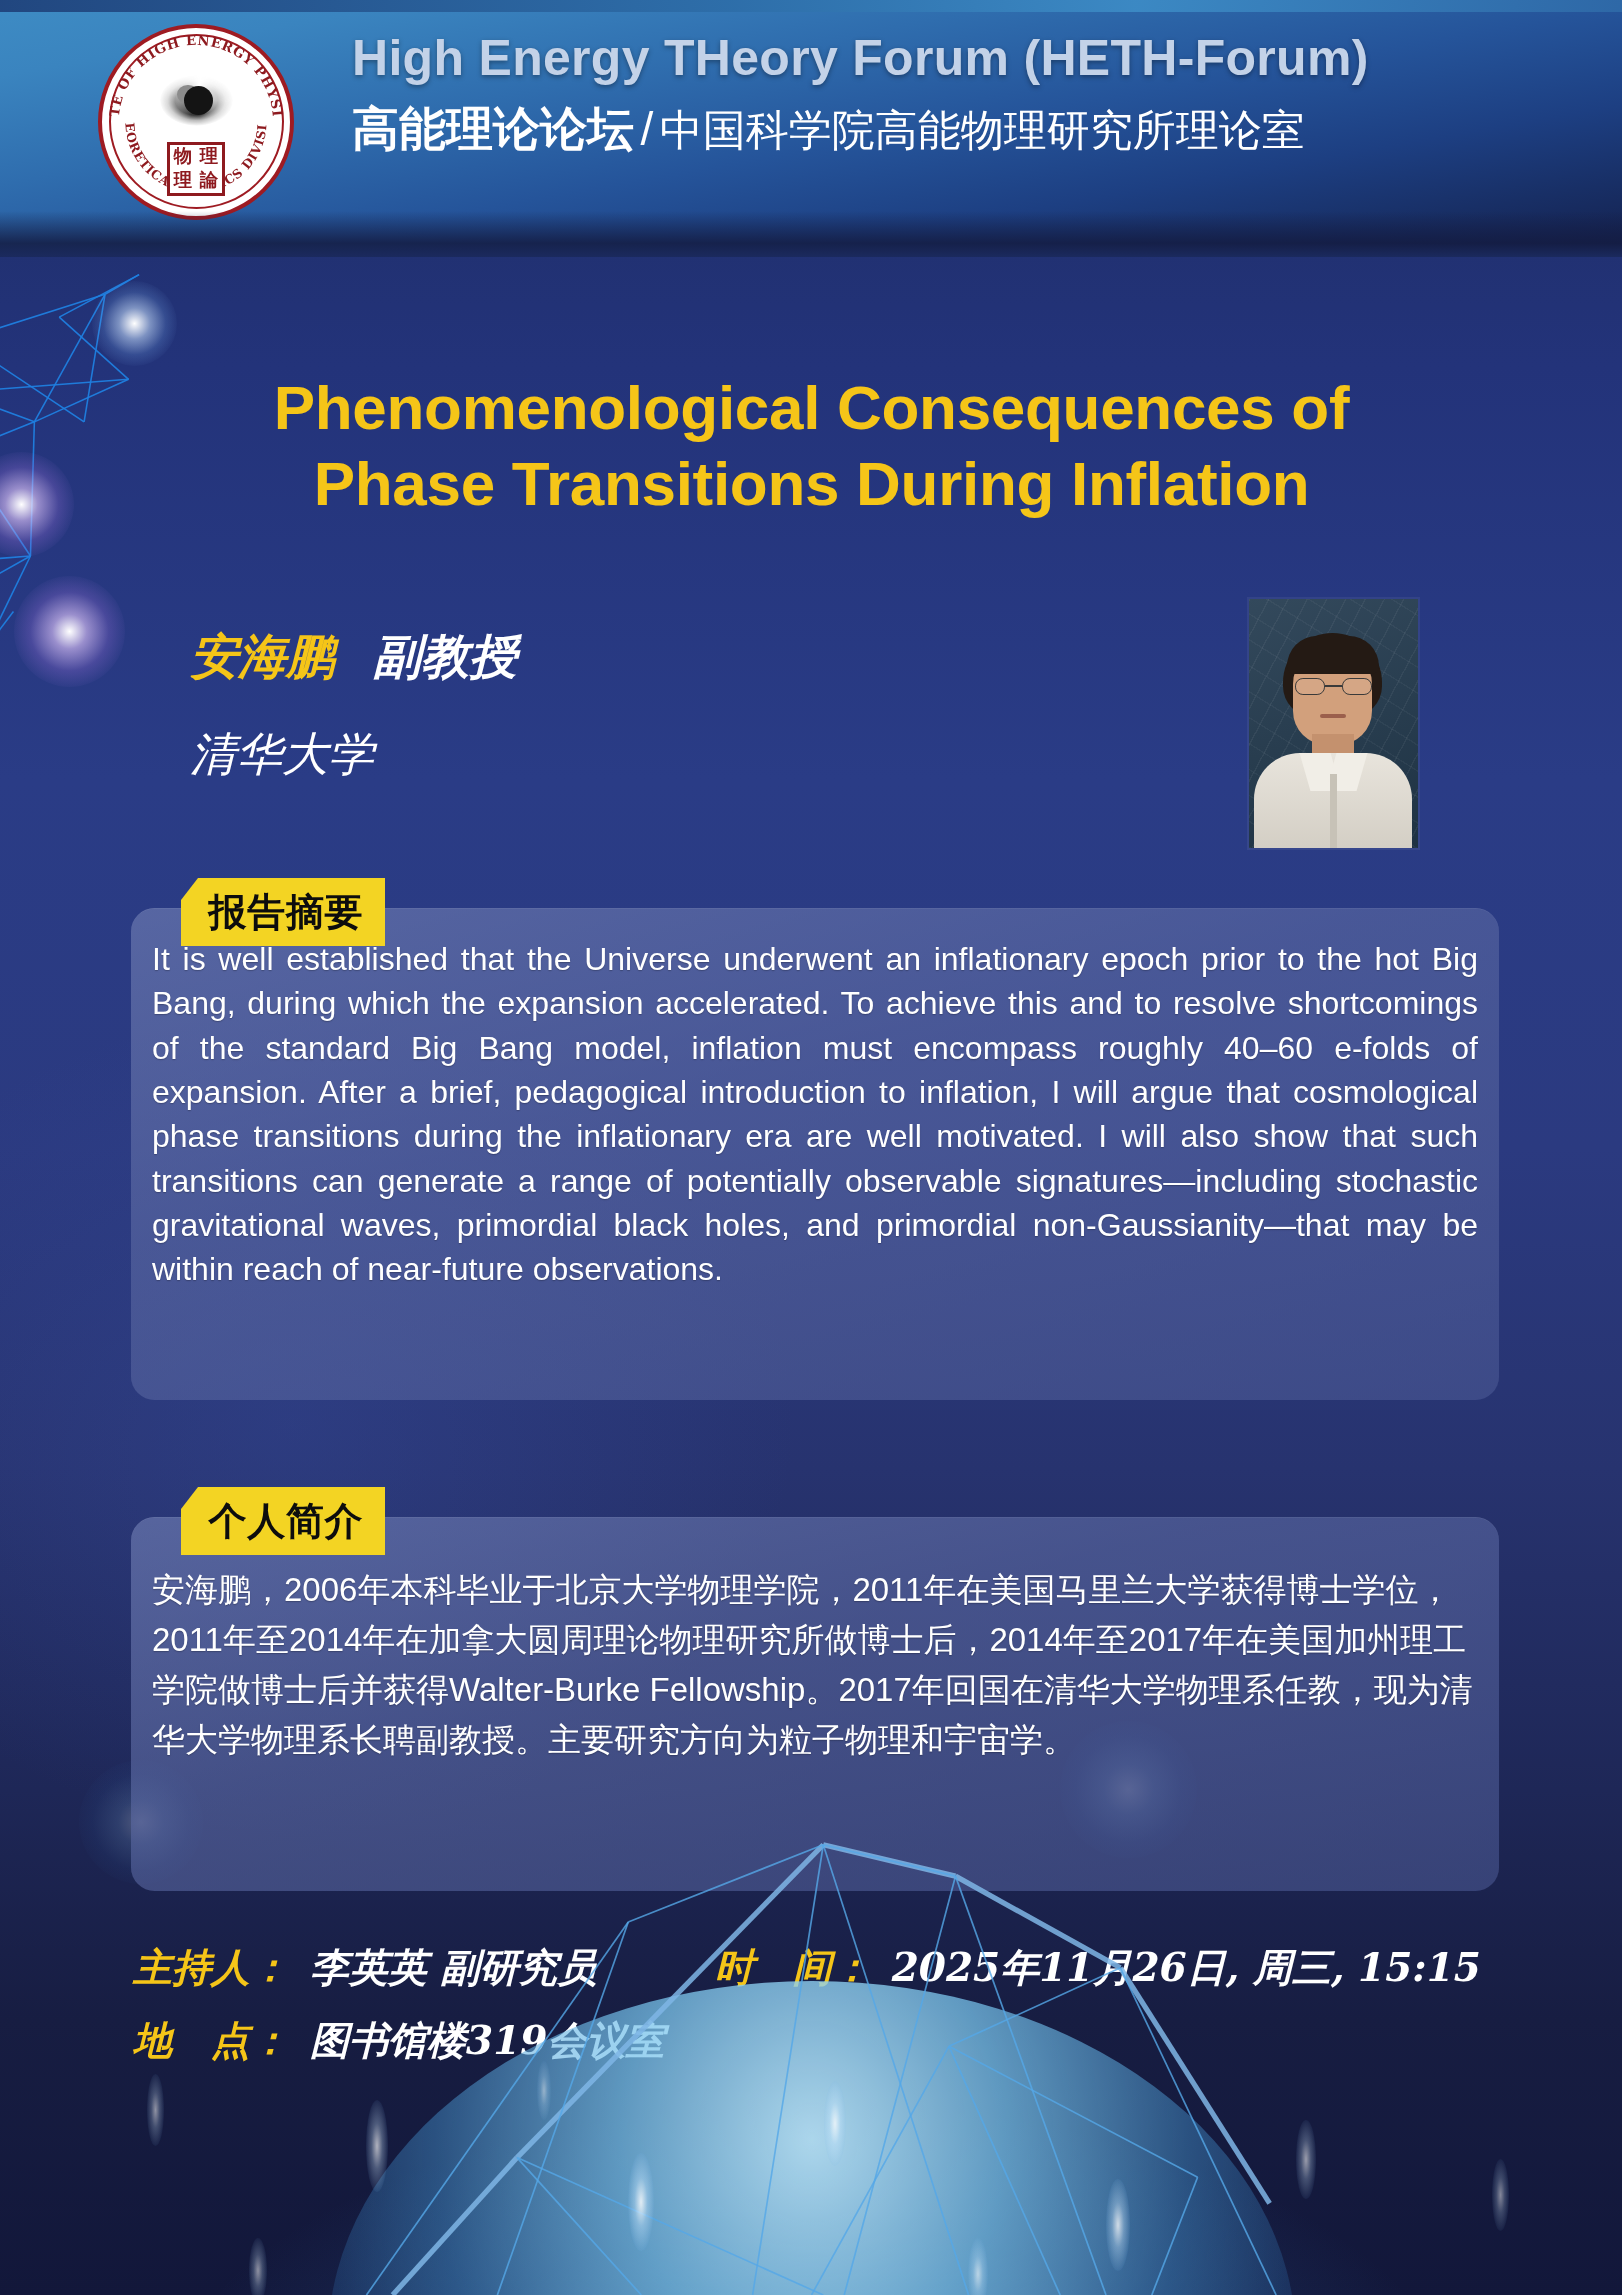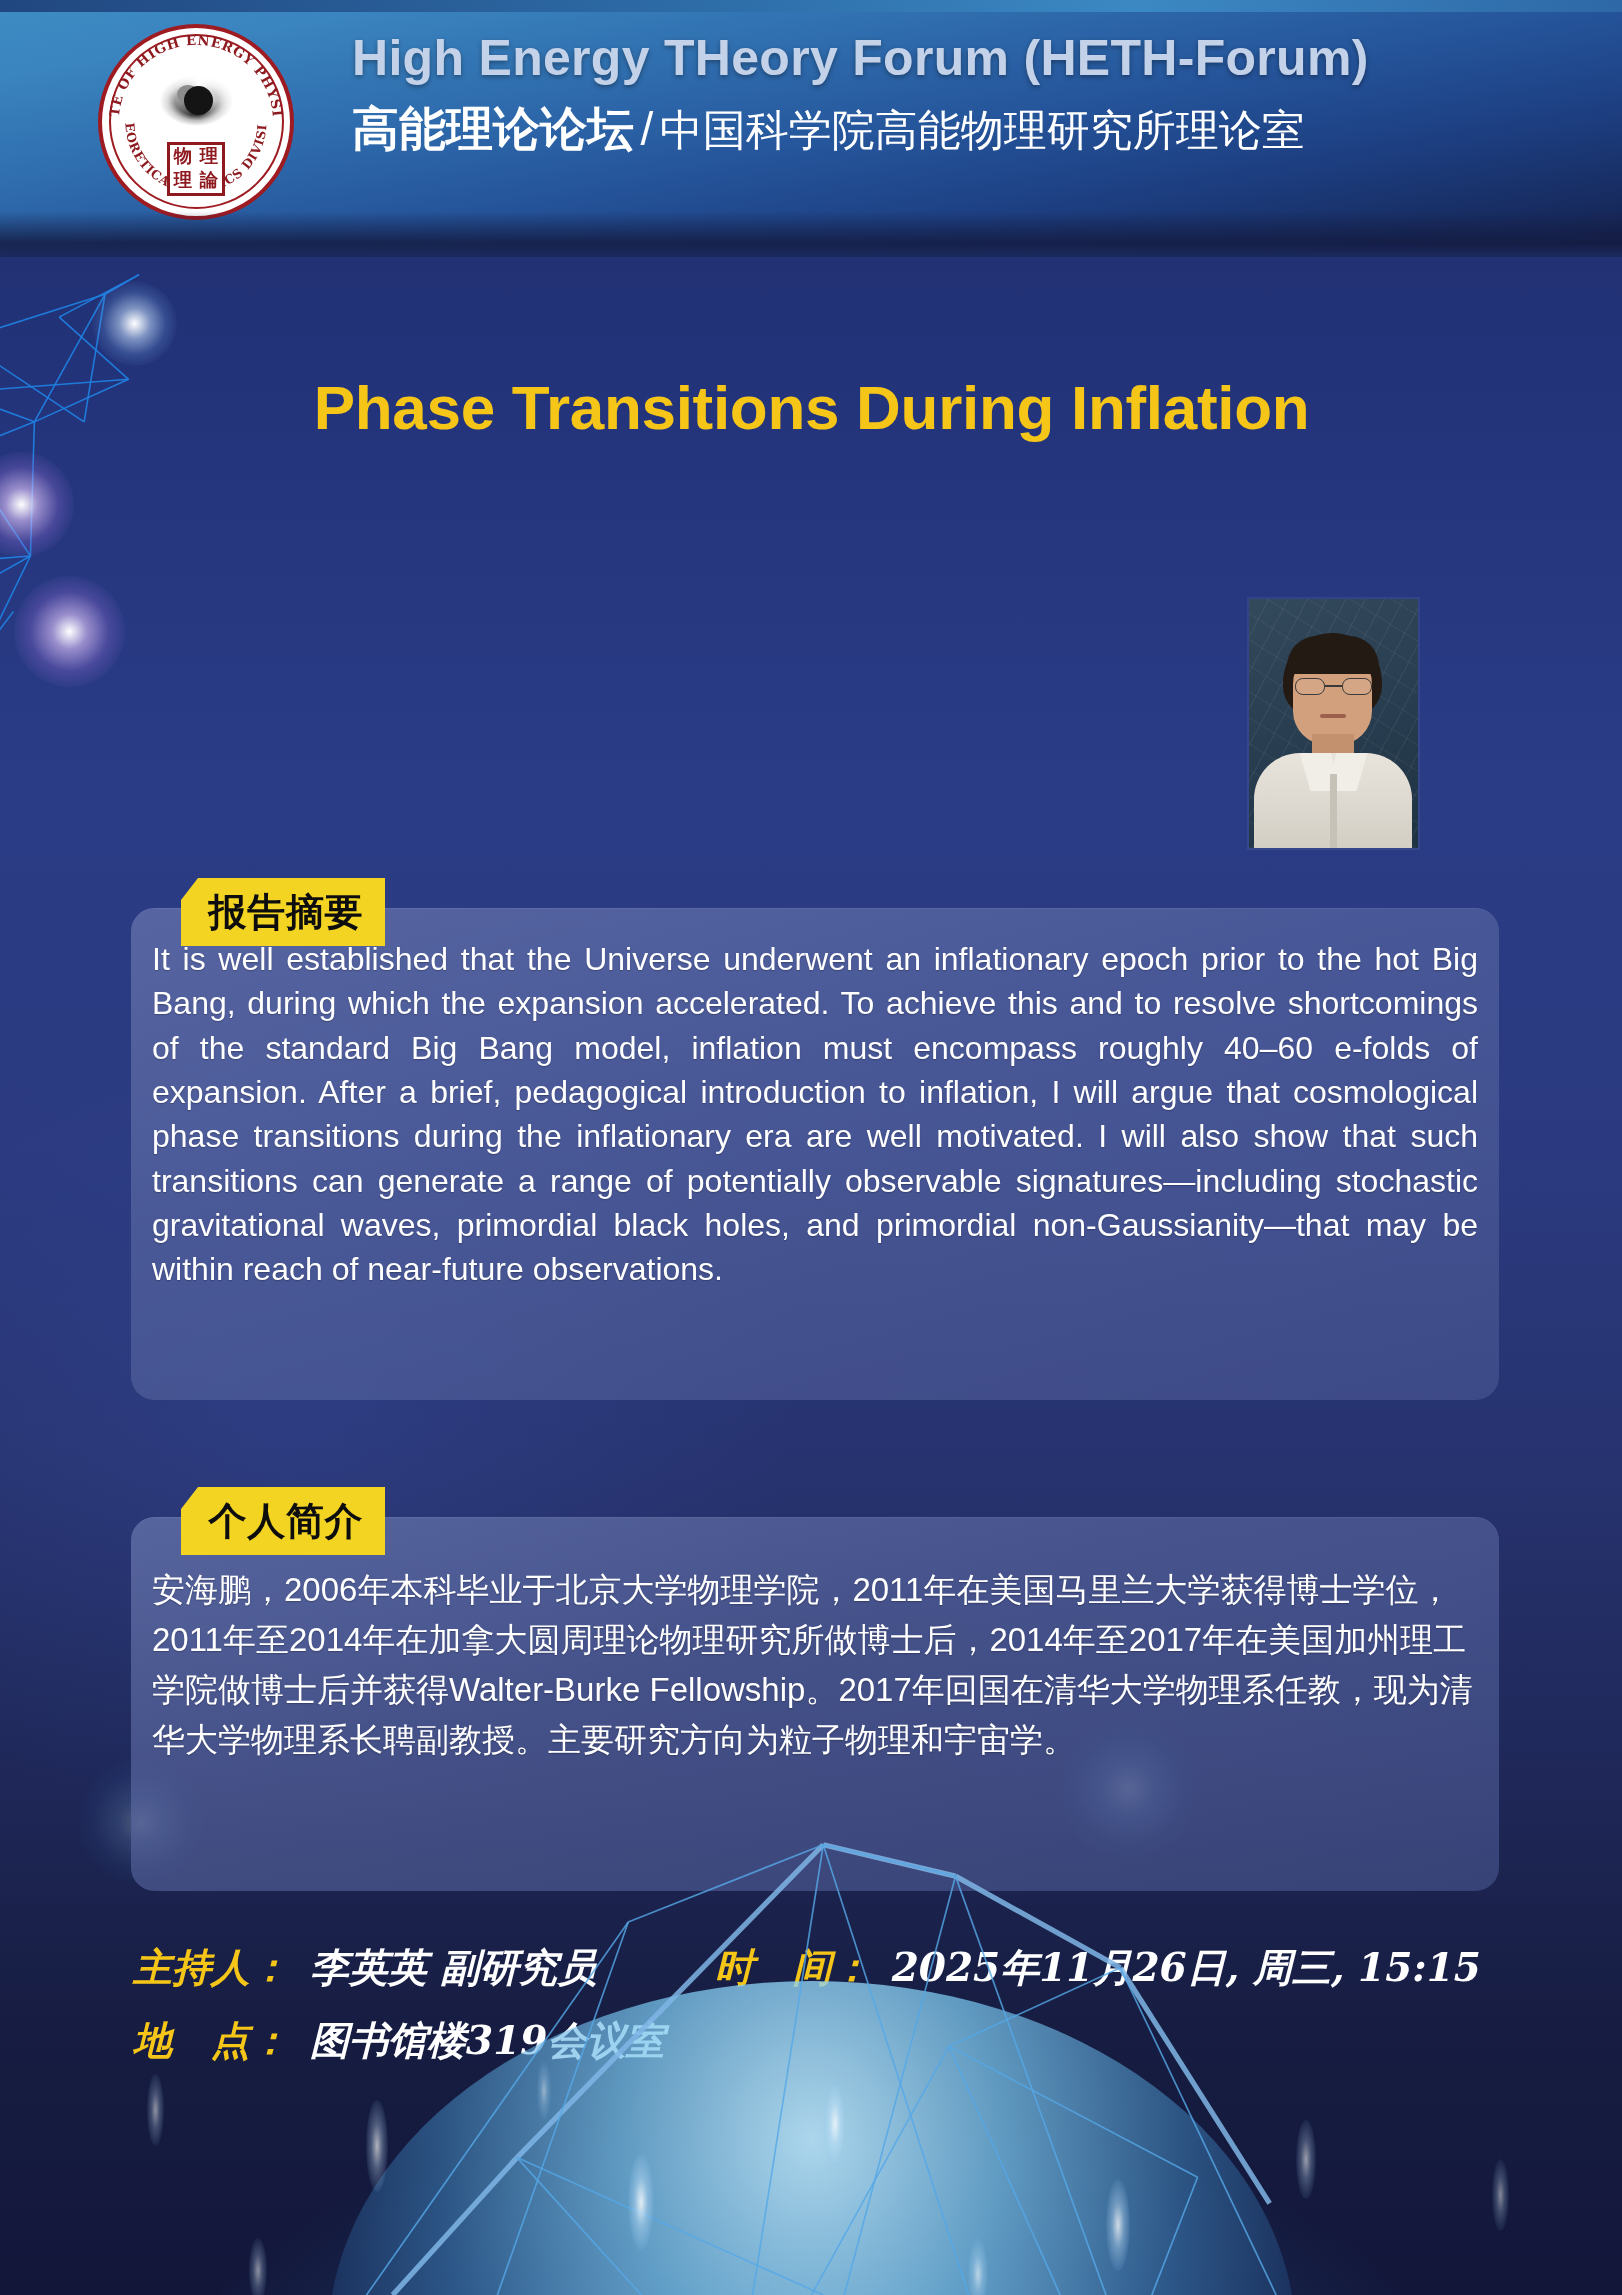--- a/index.html
+++ b/index.html
@@ -194,23 +194,30 @@
     <line x1="-40" y1="470" x2="86" y2="460"></line>
     <line x1="18" y1="600" x2="60" y2="545"></line>
   </svg>
   <div class="glow g-white" style="left:92px;  top:281px;  width:85px; height:85px;"></div>
   <div class="glow g-purple" style="left:-31px;  top:452px;  width:105px; height:105px;"></div>
   <div class="glow g-purple" style="left:14.4px;   top:576px;  width:111px; height:111px;"></div>
   <div class="glow g-blue" style="left:1060px; top:1721px; width:137px; height:137px; opacity:.30;"></div>
   <div class="glow g-blue" style="left:79px;  top:1760px; width:124px; height:124px; opacity:.26;"></div>
 
   <div class="title">
+    <span>Phenomenological Consequences of</span>
     <span class="l2">Phase Transitions During Inflation</span>
   </div>
 
+  <div class="speaker">
+    <div class="sp-row1">
+      <span class="sp-name">安海鹏</span><span class="sp-title">副教授</span>
+    </div>
+    <div class="sp-aff">清华大学</div>
+  </div>
 
   <div class="portrait">
     <div class="board"></div>
     <div class="hair"></div>
     <div class="face"></div>
     <div class="fringe"></div>
     <div class="glasses">
         <i class="l"></i>
         <b></b>
         <i class="r"></i>

